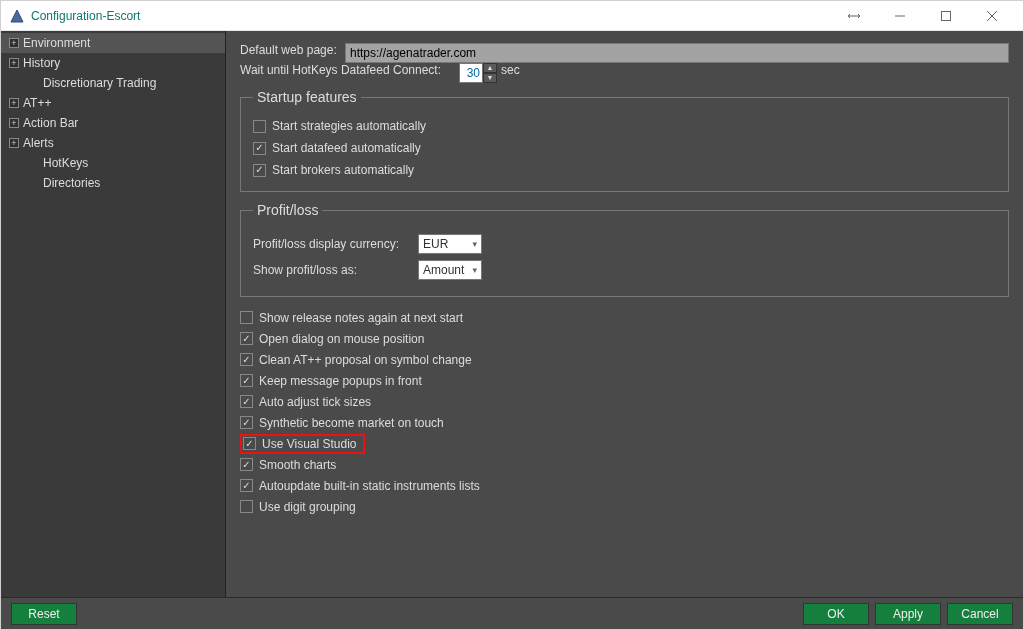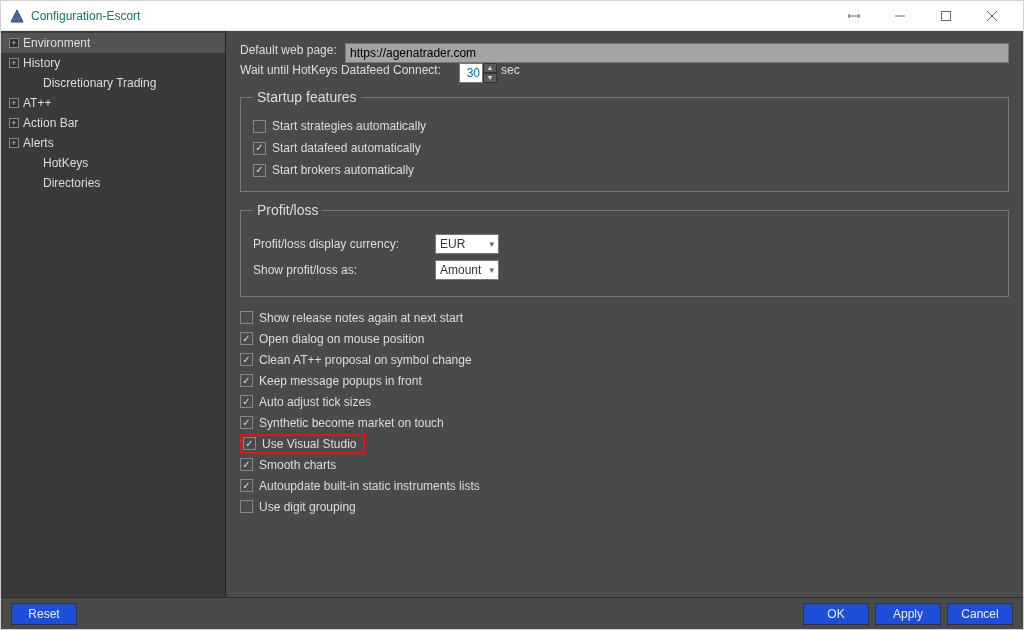--- a/index.html
+++ b/index.html
@@ -29,27 +29,27 @@
   .spinbtns { display:flex; flex-direction:column; }
   .spinbtns div { width: 14px; height: 10px; background:#5a5a5a; border:1px solid #333; font-size:7px; line-height:7px; text-align:center; color:#ddd;}
   fieldset { border: 1px solid #777; margin: 6px 0 10px 0; padding: 10px 12px 10px 12px; position: relative; }
   fieldset legend { padding: 0 4px; color: #ddd; font-size: 14px; }
   .chk-row { display: flex; align-items: center; height: 22px; }
   .chk { width: 13px; height: 13px; border: 1px solid #888; background: #4a4a4a; margin-right: 6px; display: inline-flex; align-items: center; justify-content: center; font-size: 10px; color: #ddd; }
   .chk.checked::after { content: "✓"; font-size: 10px; line-height: 10px; }
   .chk-label { color: #ddd; }
   .pl-row { display: flex; align-items: center; margin: 6px 0; }
   .pl-row .pl-label { width: 165px; }
-  .select { height: 20px; background: #fff; color: #333; border: 1px solid #777; display: inline-flex; align-items: center; padding: 0 4px; font-size: 12px; min-width: 64px; justify-content: space-between; margin-left: 17px; }
+  .select { height: 20px; background: #fff; color: #333; border: 1px solid #777; display: inline-flex; align-items: center; padding: 0 4px; font-size: 12px; min-width: 64px; justify-content: space-between; }
   .select .caret { margin-left: 8px; font-size: 9px; color: #666; }
   .option-list { margin-top: 4px; }
   .option-list .chk-row { height: 21px; }
   .highlight-box { border: 2px solid #e11; padding: 1px 6px 1px 1px; display:inline-flex; align-items:center;}
   .footer { height: 32px; background: #4a4a4a; border-top: 1px solid #2a2a2a; display: flex; align-items: center; padding: 0 10px; }
-  .btn { height: 22px; min-width: 66px; background: #1d4ed8; border: 1px solid #333; color: #eee; font-size: 12px; display: inline-flex; align-items:center; justify-content:center; padding: 0 10px; margin-left: 6px; cursor: default; }
+  .btn { height: 22px; min-width: 66px; background: #15803d; border: 1px solid #333; color: #eee; font-size: 12px; display: inline-flex; align-items:center; justify-content:center; padding: 0 10px; margin-left: 6px; cursor: default; }
   .btn:first-child { margin-left: 0; }
   .footer .spacer { flex: 1; }
   .wait-label { width: auto; margin-right: 6px;}
 </style>
 </head>
 <body>
 
 <div class="window">
 
   <div class="titlebar">

